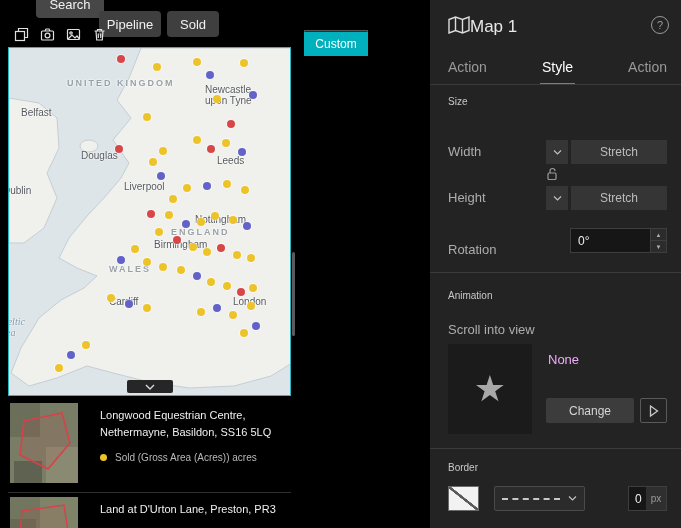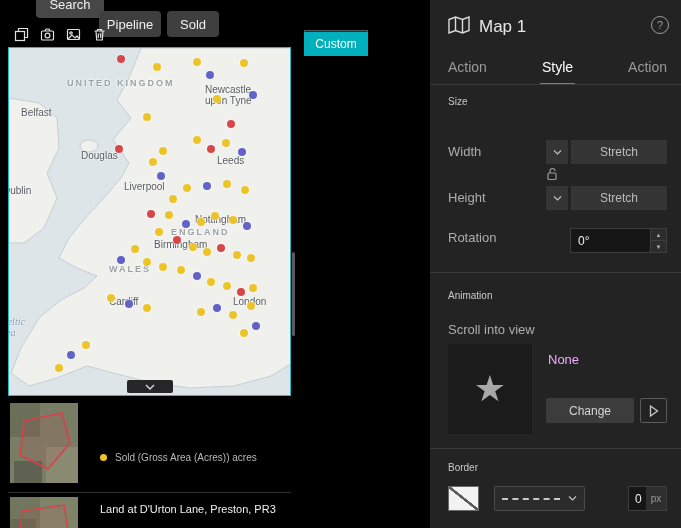--- a/index.html
+++ b/index.html
@@ -45,21 +45,21 @@
     background:#5a5a5a; border-radius:2px; cursor:pointer; }
 
   
   .mode-auto { position:absolute; left:304px; top:9px; width:64px; height:23px;
     background:#2e2e2e; border:1px solid #555; color:#d5d5d5; font-size:12px; cursor:pointer;margin-top:21px; }
   .mode-custom { position:absolute; left:304px; top:32px; width:64px; height:24px;
     background:var(--accent,#00a9b5); border:none; color:#fff; font-size:12px; cursor:pointer; }
 
   
   .panel { position:absolute; left:430px; top:0; width:251px; height:528px; background:#232323; color:#b0b0b0; }
-  .panel-header { position:absolute; left:18px; top:16px; display:flex; align-items:center; gap:9px; }
+  .panel-header { position:absolute; left:18px; top:16px; display:flex; align-items:center; gap:0; }
   .panel-title { color:#e8e8e8; font-size:17px; }
   .help-btn { position:absolute; right:12px; top:16px; width:18px; height:18px; border-radius:50%;
     border:1.5px solid #9a9a9a; background:transparent; color:#9a9a9a; font-size:11px;
     display:flex; align-items:center; justify-content:center; cursor:pointer; }
   .tabs { position:absolute; left:18px; right:14px; top:58px; height:26px;
     display:flex; justify-content:space-between; }
   .tabs-underline { position:absolute; left:0; right:0; top:84px; height:1px; background:#3a3a3a; }
   .tab { background:none; border:none; color:#9a9a9a; font-size:14px; padding:0 0 8px 0; cursor:pointer; position:relative; }
   .tab.active { color:#fff; }
   .tab.active::after { content:""; position:absolute; left:-2px; right:-2px; bottom:-1px; height:2px;
@@ -236,20 +236,22 @@
   <div class="list-item li-1">
     <div class="thumb">
       <svg width="68" height="80" viewBox="0 0 68 80">
         <rect width="68" height="80" fill="#7a7d66"></rect>
         <rect x="0" y="0" width="30" height="34" fill="#6b6e58"></rect>
         <rect x="36" y="44" width="32" height="36" fill="#8a8a72"></rect>
         <rect x="4" y="58" width="28" height="22" fill="#5f6250"></rect>
         <path d="M14,18 L52,10 L60,40 L38,66 L10,52 Z" fill="rgba(216,64,74,0.10)" stroke="#d8404a" stroke-width="1.6"></path>
       </svg>
     </div>
+    <div class="li-title">Longwood Equestrian Centre,
+Nethermayne, Basildon, SS16 5LQ</div>
     <div class="li-status">
       <span class="status-dot"></span>
       <span>Sold (Gross Area (Acres)) acres</span>
     </div>
   </div>
   <div class="list-sep"></div>
   <div class="list-item li-2">
     <div class="thumb">
       <svg width="68" height="80" viewBox="0 0 68 80">
         <rect width="68" height="80" fill="#72765e"></rect>
@@ -303,21 +305,21 @@
     </span>
 
     <div class="flabel" style="top:190px">Height</div>
     <button class="drop-btn" style="left:116px; top:186px">
       <svg width="9" height="5" viewBox="0 0 9 5" fill="none" stroke="#c0c0c0" stroke-width="1.2">
         <polyline points="1,0.5 4.5,4 8,0.5"></polyline>
         </svg>
     </button>
     <button class="stretch-btn" style="left:141px; top:186px">Stretch</button>
 
-    <div class="flabel" style="top:230px">Rotation</div>
+    <div class="flabel" style="top:242px">Rotation</div>
     <div class="rotation-box">
       <div class="rotation-value">0°</div>
       <div class="spinner">
         <button class="spin-btn">▲</button>
         <button class="spin-btn">▼</button>
       </div>
     </div>
 
     <div class="divider" style="top:272px"></div>
 

